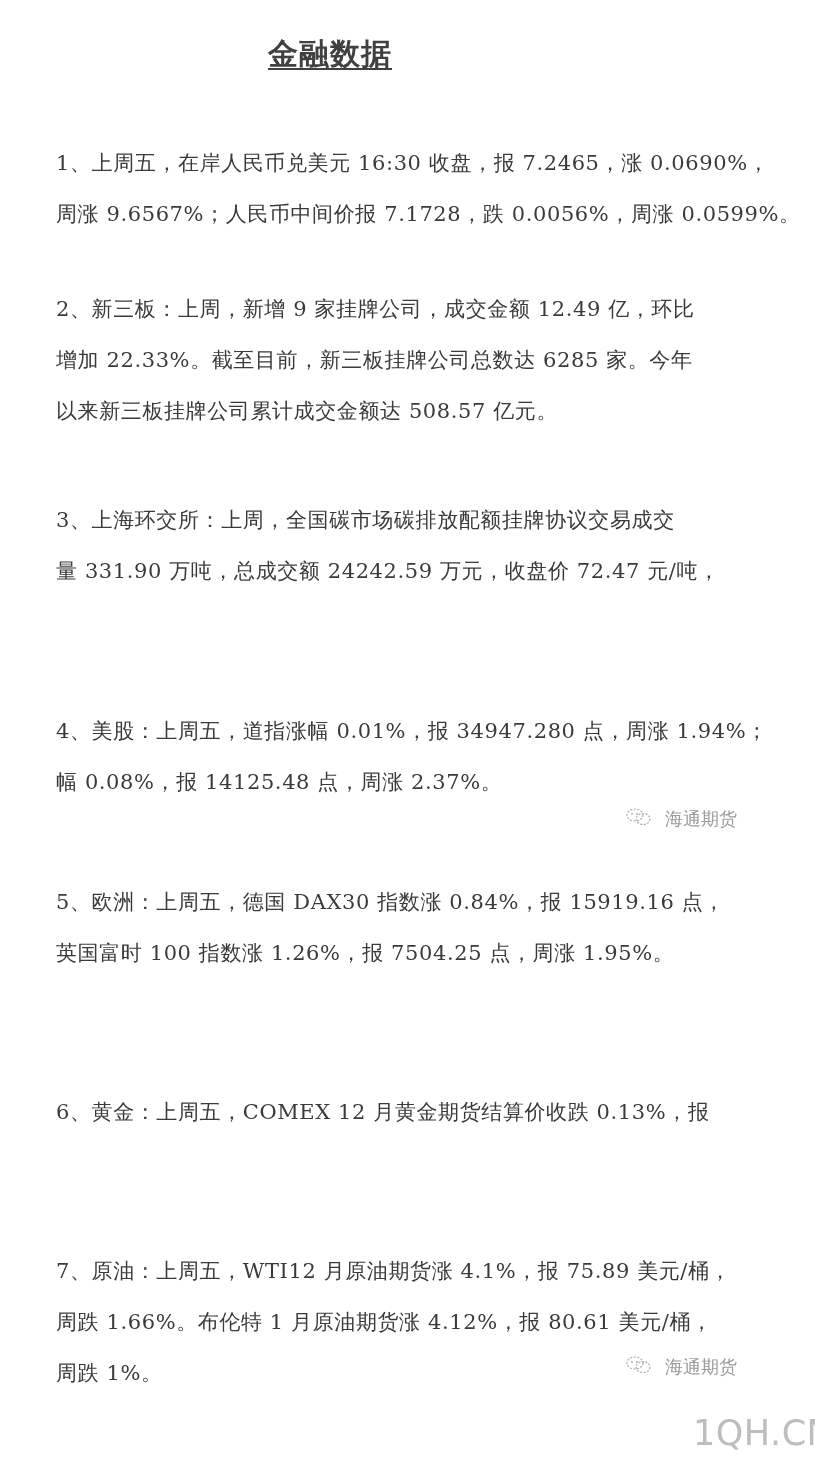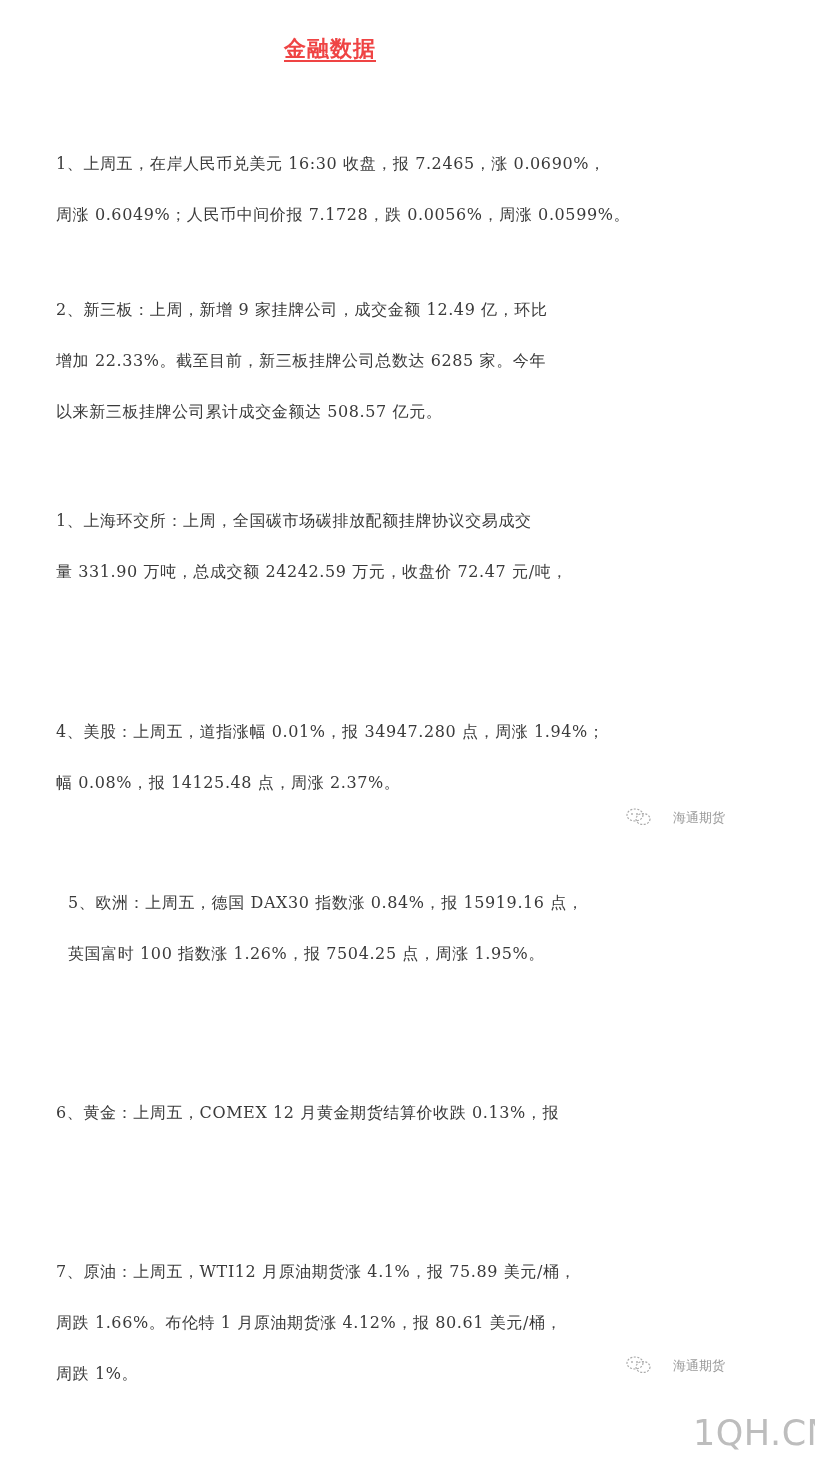--- a/index.html
+++ b/index.html
@@ -16,49 +16,49 @@
     color: #3a3a3a;
   }
   .title {
     position: absolute;
     top: 34px;
     left: 0;
     width: 660px;
     text-align: center;
     font-family: "DejaVu Sans", "Liberation Sans", sans-serif;
     font-weight: bold;
-    font-size: 22px;
-    color: #ef4444;
+    font-size: 30px;
+    color: #404040;
     text-decoration: underline;
     text-underline-offset: 4px;
     text-decoration-thickness: 2px;
     letter-spacing: 1px;
   }
   .para {
     position: absolute;
     left: 56px;
     width: 720px;
-    font-size: 16px;
+    font-size: 21px;
     line-height: 51px;
     letter-spacing: 0.6px;
     color: #3a3a3a;
     white-space: nowrap;
   }
   .line {
     display: block;
     height: 51px;
   }
   .watermark {
     position: absolute;
     font-family: "DejaVu Sans", "Liberation Sans", sans-serif;
-    font-size: 13px;
+    font-size: 18px;
     color: #9a9a9a;
     display: flex;
-    align-items: flex-end;
-    gap: 20px;
+    align-items: flex-start;
+    gap: 12px;
   }
   .wm-icon {
     width: 28px;
     height: 20px;
   }
   .site-mark {
     position: absolute;
     left: 693px;
     top: 1413px;
     font-family: "DejaVu Sans", "Liberation Sans", sans-serif;
@@ -67,40 +67,40 @@
     letter-spacing: 0.5px;
   }
 </style>
 </head>
 <body>
 
 <div class="title">金融数据</div>
 
 <div class="para" style="top:138px;">
   <span class="line">1、上周五，在岸人民币兑美元 16:30 收盘，报 7.2465，涨 0.0690%，</span>
-  <span class="line">周涨 0.6049%；人民币中间价报 7.1728，跌 0.0056%，周涨 0.0599%。</span>
+  <span class="line">周涨 9.6567%；人民币中间价报 7.1728，跌 0.0056%，周涨 0.0599%。</span>
 </div>
 
 <div class="para" style="top:284px;">
   <span class="line">2、新三板：上周，新增 9 家挂牌公司，成交金额 12.49 亿，环比</span>
   <span class="line">增加 22.33%。截至目前，新三板挂牌公司总数达 6285 家。今年</span>
   <span class="line">以来新三板挂牌公司累计成交金额达 508.57 亿元。</span>
 </div>
 
 <div class="para" style="top:495px;">
-  <span class="line">1、上海环交所：上周，全国碳市场碳排放配额挂牌协议交易成交</span>
+  <span class="line">3、上海环交所：上周，全国碳市场碳排放配额挂牌协议交易成交</span>
   <span class="line">量 331.90 万吨，总成交额 24242.59 万元，收盘价 72.47 元/吨，</span>
 </div>
 
 <div class="para" style="top:706px;">
   <span class="line">4、美股：上周五，道指涨幅 0.01%，报 34947.280 点，周涨 1.94%；</span>
   <span class="line">幅 0.08%，报 14125.48 点，周涨 2.37%。</span>
 </div>
 
-<div class="para" style="top:877px;margin-left:12px;">
+<div class="para" style="top:877px;">
   <span class="line">5、欧洲：上周五，德国 DAX30 指数涨 0.84%，报 15919.16 点，</span>
   <span class="line">英国富时 100 指数涨 1.26%，报 7504.25 点，周涨 1.95%。</span>
 </div>
 
 <div class="para" style="top:1087px;">
   <span class="line">6、黄金：上周五，COMEX  12 月黄金期货结算价收跌 0.13%，报</span>
 </div>
 
 <div class="para" style="top:1246px;">
   <span class="line">7、原油：上周五，WTI12 月原油期货涨 4.1%，报 75.89 美元/桶，</span>

